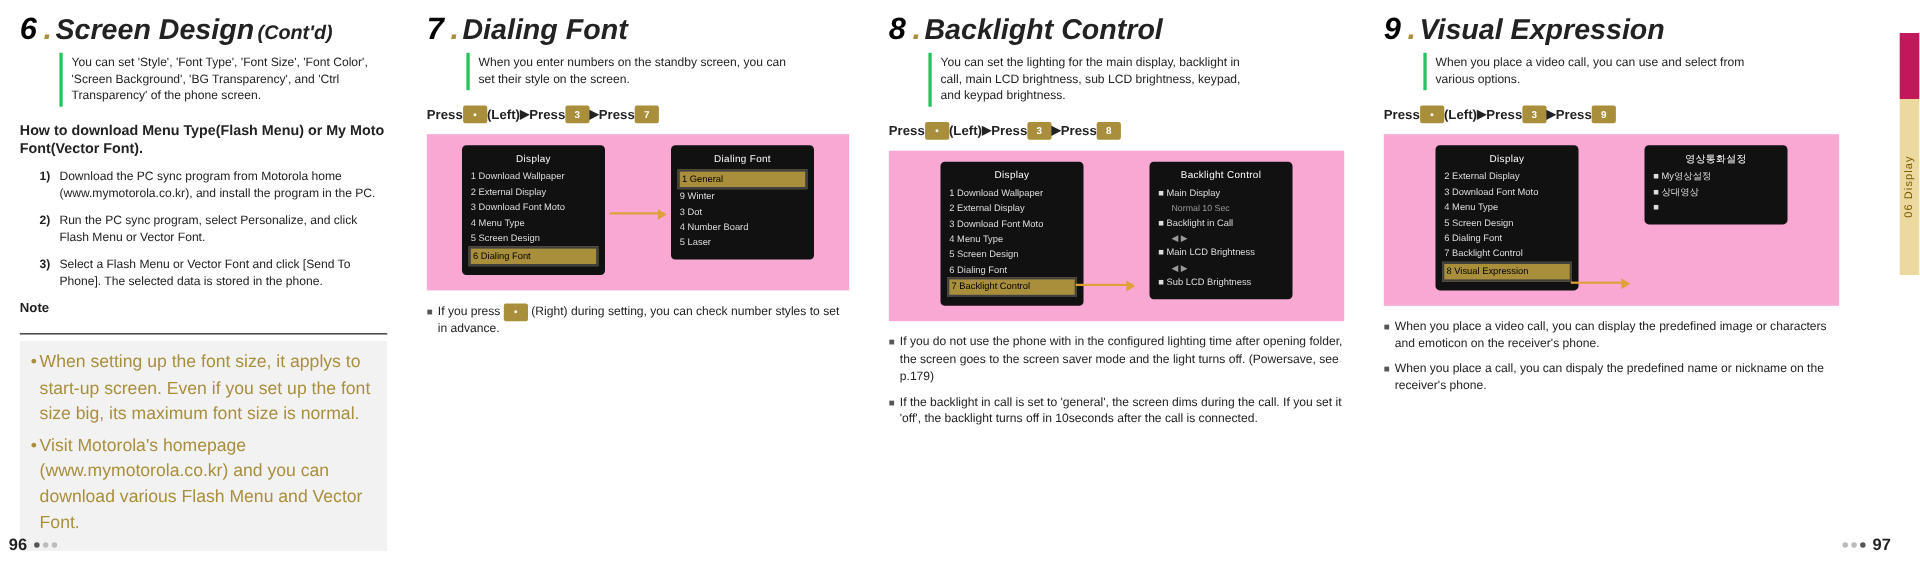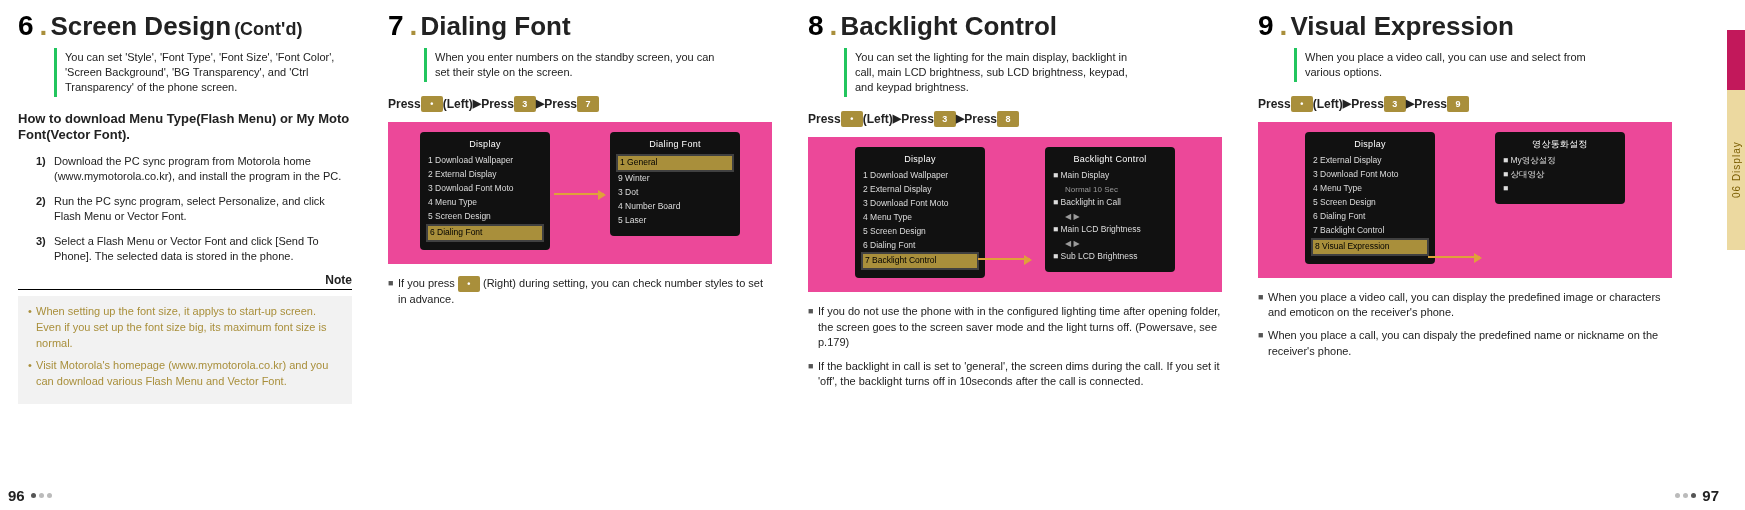--- a/index.html
+++ b/index.html
@@ -28,58 +28,58 @@
   .c9 { width: 450px; }
 
   .sec-num {
     font-size: 28px; font-weight: 900; color: #000;
     display: inline-block; vertical-align: baseline;
     margin-right: 6px;
   }
   .sec-dot { color:#a98f3b; font-size:28px; font-weight:900; }
   .sec-title { font-size: 26px; font-weight: 900; display:inline; }
   .sec-suffix { font-size: 18px; font-weight:900; }
-  .title-row { margin-bottom: 6px; white-space: nowrap; }
+  .title-row { margin-bottom: 6px; white-space: nowrap; font-style: italic; }
 
   .lead {
     border-left: 3px solid #22c55e;
     padding: 2px 0 2px 8px;
     margin: 4px 0 14px 36px;
     font-size: 11px;
     line-height: 1.35;
     max-width: 300px;
   }
 
   .subhead {
     font-weight: 700; font-size: 13px; line-height:1.3;
     margin: 6px 0 10px 0;
   }
 
   ol.steps { list-style:none; margin-left: 18px; }
   ol.steps li { display:flex; margin-bottom:10px; font-size:11px; line-height:1.35; }
   ol.steps .n { font-weight:700; width:18px; flex:0 0 18px; }
   ol.steps .t { flex:1; }
 
-  .note-label { font-weight:700; font-size:12px; border-bottom:1px solid #000; display:block; margin:10px 0 6px 0; padding-bottom:2px;text-align:right;}
-  .note-body { background:#f2f2f2; padding:8px 10px; color:#a98f3b; font-size:11px; line-height:1.45;}
+  .note-label { font-weight:700; font-size:12px; border-bottom:1px solid #000; display:block; margin:10px 0 6px 0; padding-bottom:16px;}
+  .note-body { background:#f2f2f2; padding:8px 10px; color:#a98f3b; font-size:16px; line-height:1.45;}
   .note-body p { margin-bottom:6px; position:relative; padding-left:8px;}
   .note-body p::before { content:"•"; position:absolute; left:0; top:0;}
 
   .press-row { font-size:12px; font-weight:700; display:flex; align-items:center; flex-wrap:wrap; gap:0; margin:6px 0 10px 0;}
   .press-row .lbl { font-weight:700; }
   .key {
     display:inline-flex; align-items:center; justify-content:center;
     min-width:22px; height:16px; padding:0 3px;
     background:#a98f3b; color:#fff; font-size:9px; font-weight:700;
     border-radius:2px;
   }
   .tri { font-size:11px; }
 
   .mock {
-    width: 100%; background:#ec4899; padding:10px 10px 14px 10px;
+    width: 100%; background:#f9a8d4; padding:10px 10px 14px 10px;
     display:flex; gap:60px; justify-content:center; align-items:flex-start;
     position:relative; margin-bottom:12px;
   }
   .phone {
     width:130px; background:#111; border-radius:4px; padding:6px 6px 8px 6px;
     color:#ddd; font-size:8.5px; line-height:1.4;
   }
   .phone .ph-title { text-align:center; color:#fff; font-size:9px; margin-bottom:4px; letter-spacing:0.3px;}
   .phone .row { padding:1px 2px; white-space:nowrap; overflow:hidden; text-overflow:ellipsis;}
   .phone .row.hl { background:#a98f3b; color:#000; border:2px solid #404040;}

